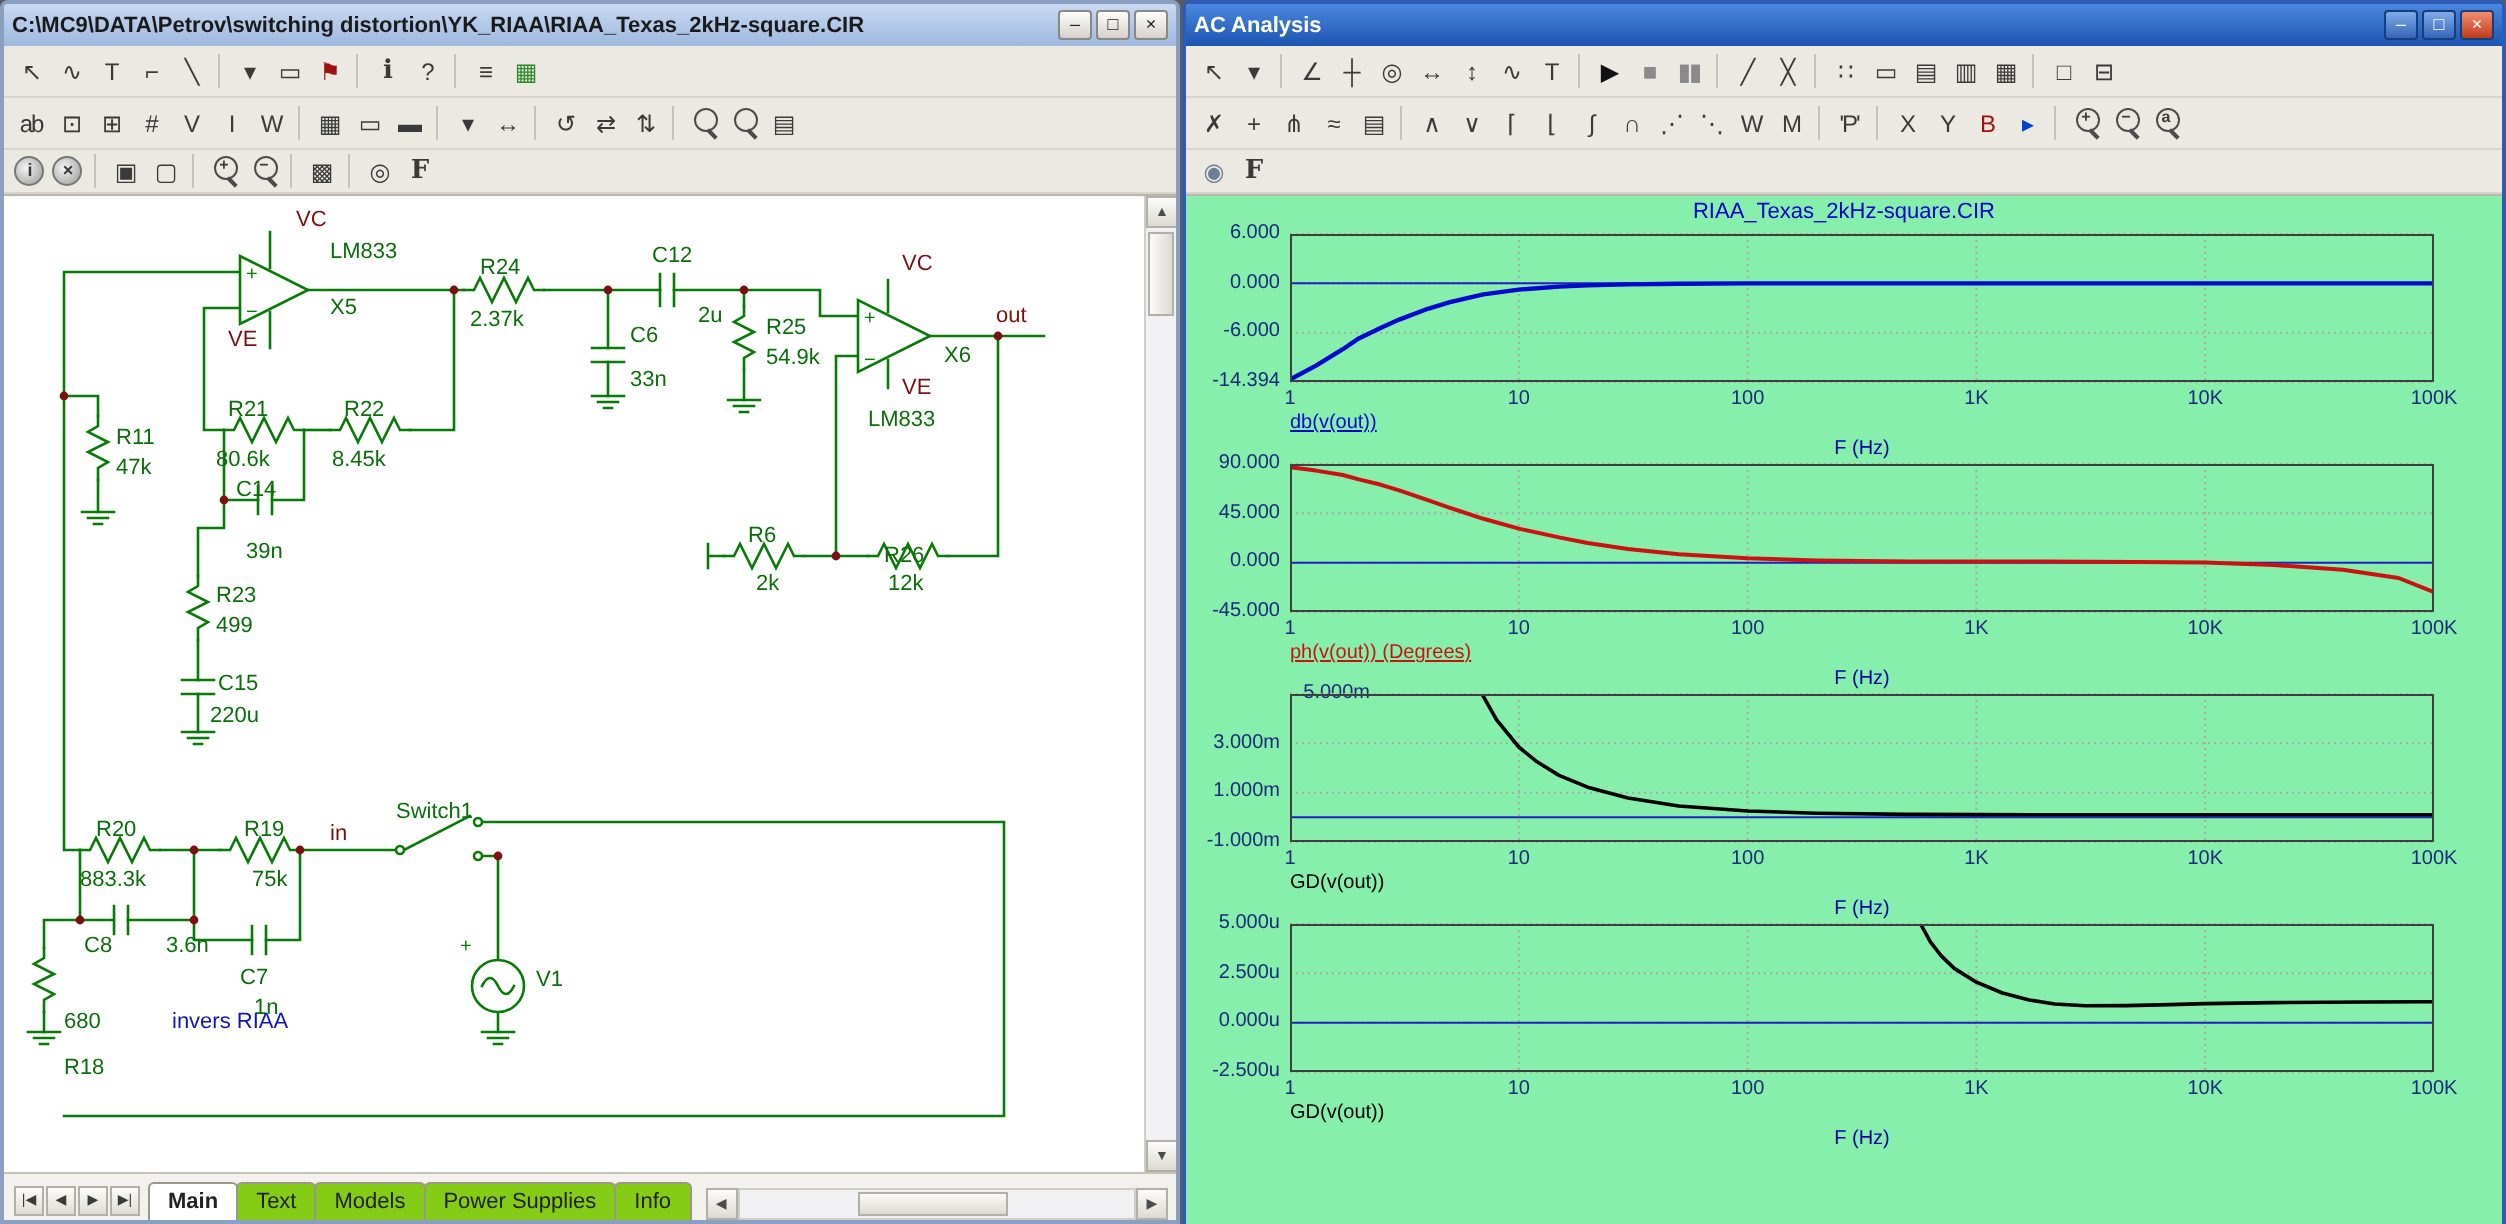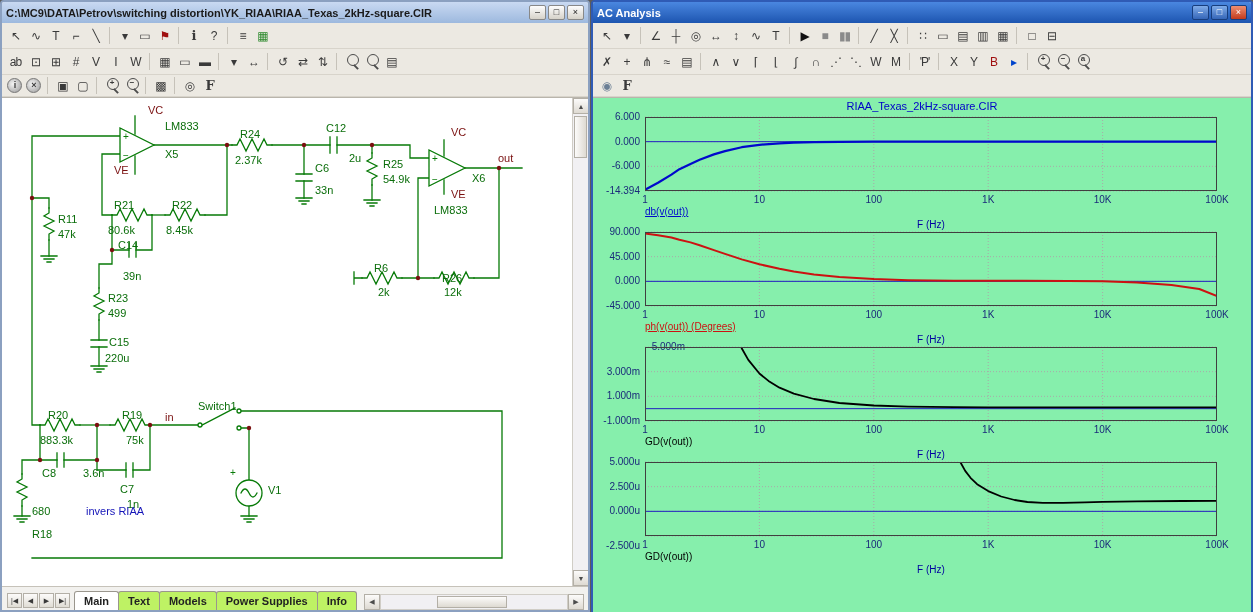--- a/index.html
+++ b/index.html
@@ -63,23 +63,23 @@
   .hscroll { flex:1; display:flex; align-items:center; height:16px; margin:0 2px 0 8px; }
   .sb-track { flex:1; height:16px; background:#f1f0f3; border:1px solid #d0cdc6; position:relative; }
   .sb-hthumb { position:absolute; top:1px; bottom:1px; left:30%; width:38%;
                background:linear-gradient(#fcfbfa,#dedad2); border:1px solid #b3afa6; }
 
   
   .tabrow { height:24px; display:flex; align-items:flex-end; padding:2px 2px 0 2px;
             background:#f2f1ee; border-top:1px solid #c6c2b9; }
   .navs { display:flex; align-items:center; margin:0 4px 2px 2px; }
   .tabs { display:flex; align-items:flex-end; }
-  .tab { font-size:11px; padding:3px 9px 3px 9px; background:#bef264; color:#222;
+  .tab { font-size:11px; padding:3px 9px 3px 9px; background:#84cc16; color:#222;
          border:1px solid #9a968d; border-bottom:none; border-radius:3px 3px 0 0;
-         margin-right:-1px; cursor:default; white-space:nowrap;font-weight:bold; }
+         margin-right:-1px; cursor:default; white-space:nowrap; }
   .tab.sel { background:#fff; font-weight:bold; }
 
   
   .plots-wrap { position:relative; background:#86efac; height:532px; border-top:1px solid #b9b5ac;
                 padding-top:2px; overflow:hidden; }
   .ptitle { height:15px; text-align:center; font-size:11px; color:#0000c8; }
   .pgroup { position:relative; height:115px; width:100%; }
   .prect { position:absolute; left:52px; top:2px; overflow:visible; }
   .grid { stroke:#a9a9a9; stroke-width:1; stroke-dasharray:1,2; }
   .ytick { position:absolute; left:0; width:47px; text-align:right; font-size:10px; color:#1a2a7a; }
@@ -500,21 +500,21 @@
           <span class="xtick" style="left: 395.2px;">1K</span>
           <span class="xtick" style="left: 509.6px;">10K</span>
           <span class="xtick" style="left: 624px;">100K</span>
           <span class="clabel" style="color: rgb(0, 0, 0);">GD(v(out))</span>
           <span class="alabel" style="left: 338px;">F (Hz)</span>
         </div>
         <div class="pgroup">
           <span class="ytick" style="top: -4px;">5.000u</span>
           <span class="ytick" style="top: 20.6667px;">2.500u</span>
           <span class="ytick" style="top: 45.3333px;">0.000u</span>
-          <span class="ytick" style="top: 80px;">-2.500u</span>
+          <span class="ytick" style="top: 70px;">-2.500u</span>
           <svg width="574" height="76" class="prect">
             <clipPath id="clip3">
               <rect x="0" y="0" width="572" height="74"></rect>
             </clipPath>
             <line x1="0" y1="0" x2="572" y2="0" class="grid"></line>
             <line x1="0" y1="24.666666666666664" x2="572" y2="24.666666666666664" class="grid"></line>
             <line x1="0" y1="49.33333333333333" x2="572" y2="49.33333333333333" class="grid"></line>
             <line x1="0" y1="74" x2="572" y2="74" class="grid"></line>
             <line x1="114.4" y1="0" x2="114.4" y2="74" class="grid"></line>
             <line x1="228.8" y1="0" x2="228.8" y2="74" class="grid"></line>

